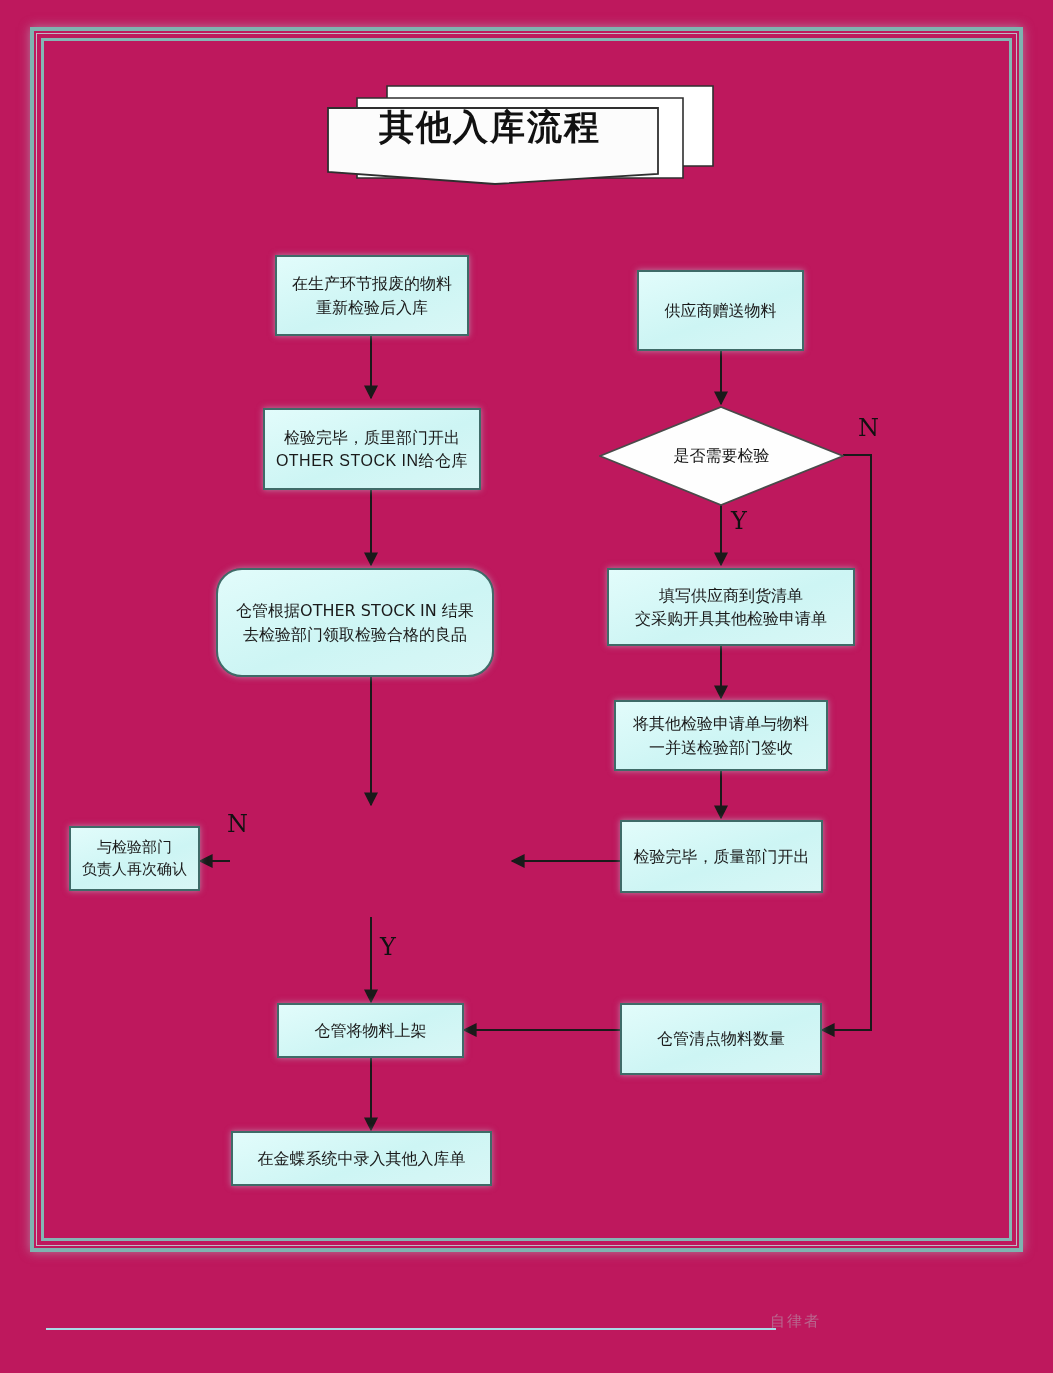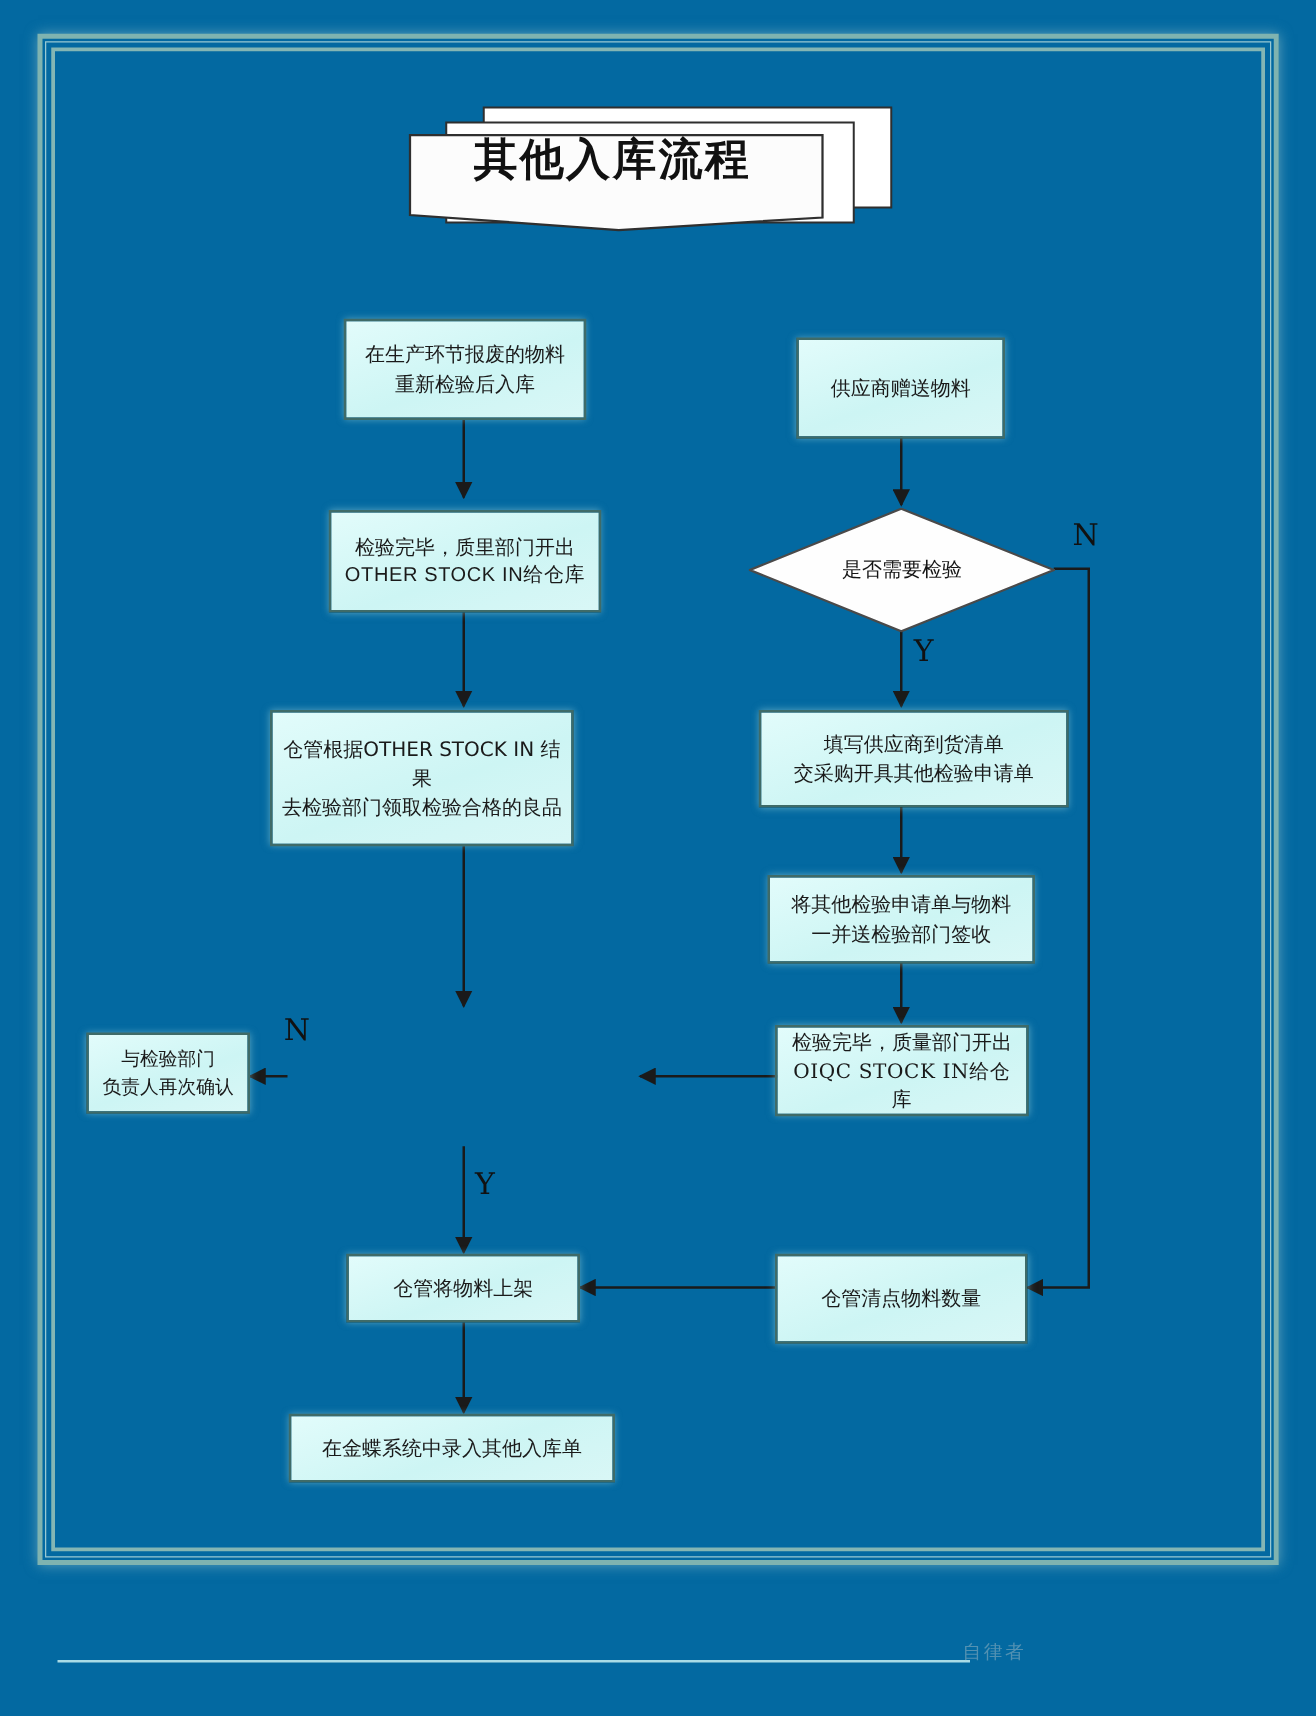--- a/index.html
+++ b/index.html
@@ -8,21 +8,21 @@
     padding: 0;
     background: #ffffff;
   }
   body {
     font-family: "Liberation Sans", "DejaVu Sans", sans-serif;
   }
   #page {
     position: relative;
     width: 1053px;
     height: 1373px;
-    background: #0369a1;
+    background: #be185d;
     overflow: hidden;
   }
 
   
   #frame-outer {
     position: absolute;
     left: 30px;
     top: 27px;
     width: 993px;
     height: 1225px;
@@ -235,21 +235,21 @@
       </div>
     </div>
 
     <div class="node box" style="left:263px; top:408px; width:218px; height:82px;">
       <div>
         <div>检验完毕，质里部门开出</div>
         <div class="en">OTHER STOCK IN给仓库</div>
       </div>
     </div>
 
-    <div class="node box" style="left:216px; top:568px; width:243px; height:109px;">
+    <div class="node box" style="left:216px; top:568px; width:278px; height:109px;border-radius:26px;">
       <div>
         <div>仓管根据OTHER STOCK IN 结果</div>
         <div>去检验部门领取检验合格的良品</div>
       </div>
     </div>
 
     <div class="node box" style="left:637px; top:255px; width:167px; height:81px;margin-top:15px;">
       <div>供应商赠送物料</div>
     </div>
 
@@ -272,21 +272,20 @@
     <div class="node box" style="left:614px; top:700px; width:214px; height:71px;">
       <div>
         <div>将其他检验申请单与物料</div>
         <div>一并送检验部门签收</div>
       </div>
     </div>
 
     <div class="node box" style="left:620px; top:820px; width:203px; height:73px;">
       <div>
         <div>检验完毕，质量部门开出</div>
-        <div class="en-mono">OIQC   STOCK   IN给仓库</div>
       </div>
     </div>
 
 
     <div class="node box" style="left:69px; top:826px; width:131px; height:65px; font-size:15px;">
       <div>
         <div>与检验部门</div>
         <div>负责人再次确认</div>
       </div>
     </div>

